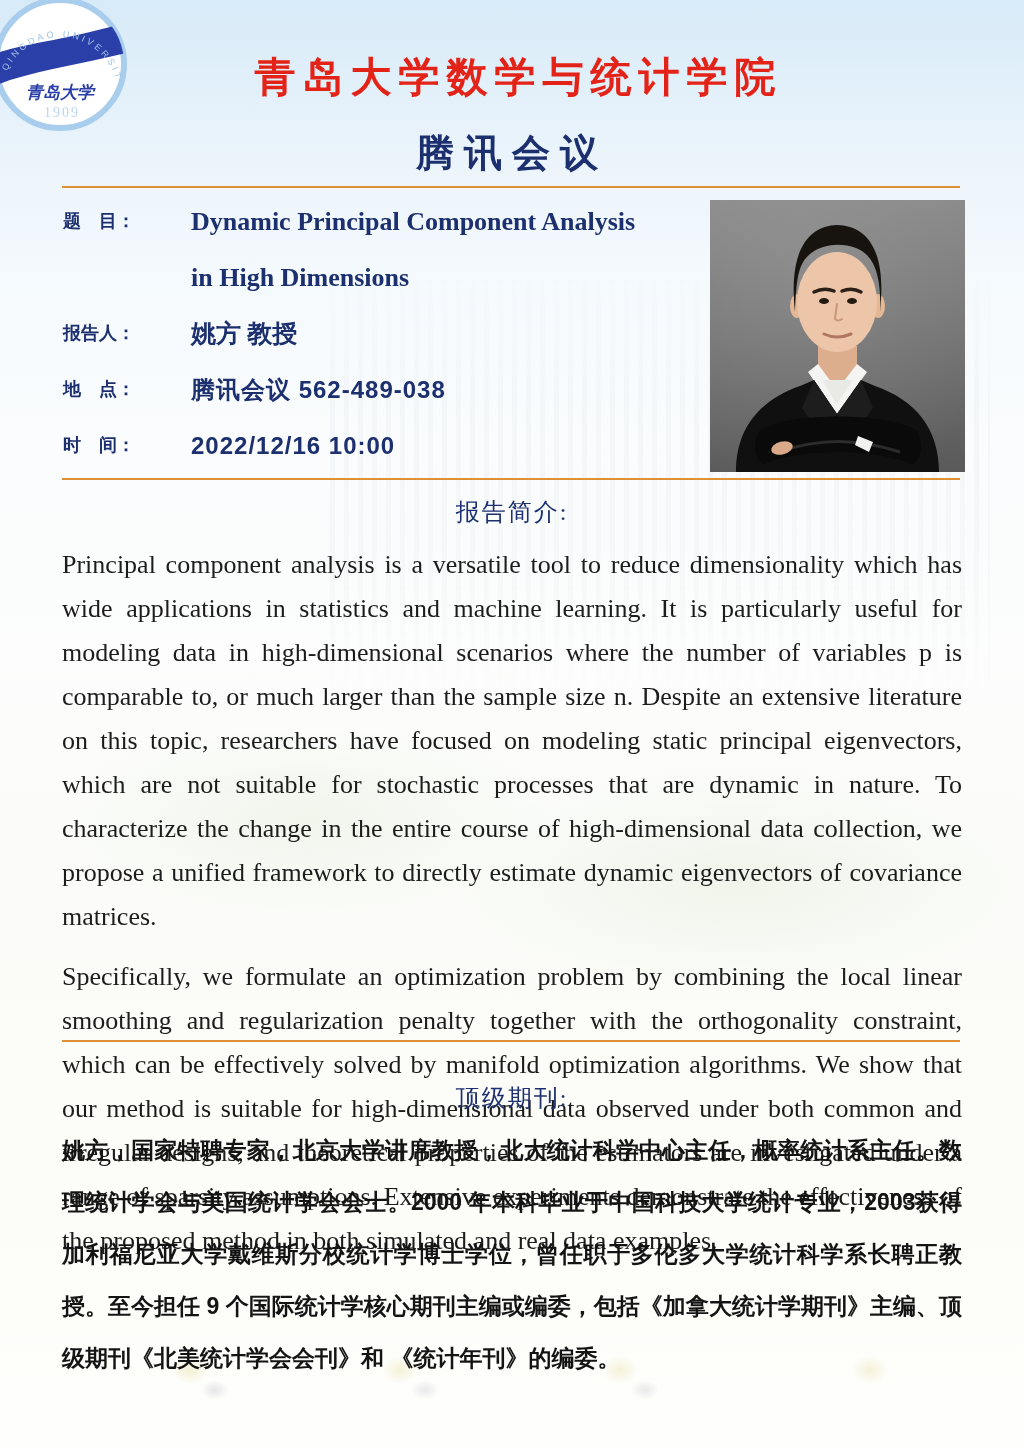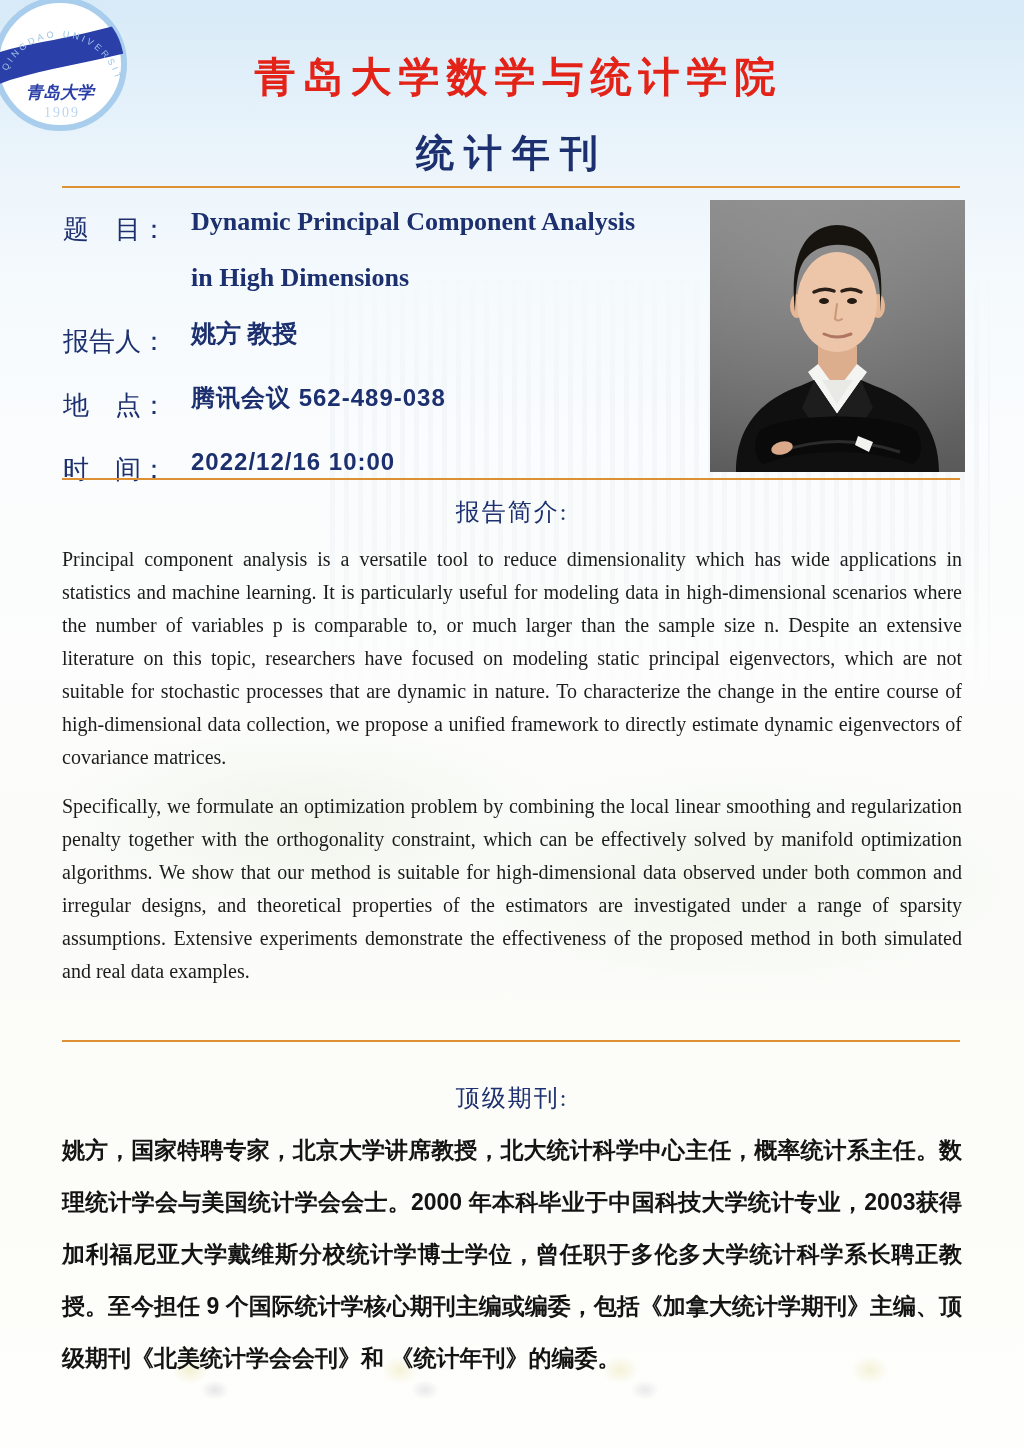--- a/index.html
+++ b/index.html
@@ -65,24 +65,23 @@
     position:absolute;left:62px;width:898px;height:0;
     border-top:2px solid var(--divider-orange);
   }
   .divider-1{top:186px;}
   .divider-2{top:478px;}
   .divider-3{top:1040px;}
   .details{position:absolute;top:202px;left:63px;width:645px;color:var(--navy);}
   .detail-row{display:flex;align-items:flex-start;margin-bottom:17px;}
   .detail-label{
     flex:0 0 128px;
-    font-size:26px;font-weight:normal;
+    font-size:18px;font-weight:bold;
     white-space:nowrap;
     line-height:39px;
-    margin-top:8px;
   }
   .detail-value{
     font-size:25px;font-weight:bold;line-height:39px;
   }
   .detail-value.english{font-size:26px;}
   .detail-value .line2{margin-top:17px;}
   .detail-value.numeric{font-family:"Liberation Sans","DejaVu Sans",sans-serif;font-size:24px;letter-spacing:1px;}
   .photo-frame{
     position:absolute;top:200px;left:710px;width:255px;height:272px;
     background:#6b6b6b;
@@ -92,22 +91,22 @@
   .abstract{top:496px;}
   .bio{top:1082px;}
   .section-heading{
     color:var(--navy);
     font-size:24px;font-weight:normal;
     margin-bottom:10px;
     letter-spacing:2px;
     text-align:center;
   }
   .abstract p{
-    font-size:20px;
-    line-height:33px;
+    font-size:26px;
+    line-height:44px;
     text-align:justify;
     color:var(--abstract-text);
     margin-bottom:16px;
     margin-top:15px;
   }
   .bio p{
     font-family:"Liberation Sans","DejaVu Sans",sans-serif;
     font-size:23px;
     font-weight:600;
     line-height:52px;
@@ -139,21 +138,21 @@
       </g>
       <text font-family="Liberation Sans, DejaVu Sans, sans-serif" font-size="9" fill="#9ec4e4" letter-spacing="3">
         <textPath href="#arcPath" startOffset="6%">QINGDAO UNIVERSITY</textPath>
       </text>
       <text x="70" y="102" text-anchor="middle" font-family="Liberation Serif, DejaVu Serif, serif" font-size="17" font-weight="bold" font-style="italic" fill="#2a3fa8">青岛大学</text>
       <text x="72" y="121" text-anchor="middle" font-family="Liberation Serif, DejaVu Serif, serif" font-size="14" fill="#bcd6ee" letter-spacing="2">1909</text>
     </svg>
   </div>
 
   <div class="page-title">青岛大学数学与统计学院</div>
-  <div class="page-subtitle">统计年刊</div>
+  <div class="page-subtitle">腾讯会议</div>
 
   <div class="divider divider-1"></div>
 
   <div class="details">
     <div class="detail-row">
       <span class="detail-label">题　目：</span>
       <span class="detail-value english">
         <div>Dynamic Principal Component Analysis</div>
         <div class="line2">in High Dimensions</div>
       </span>

